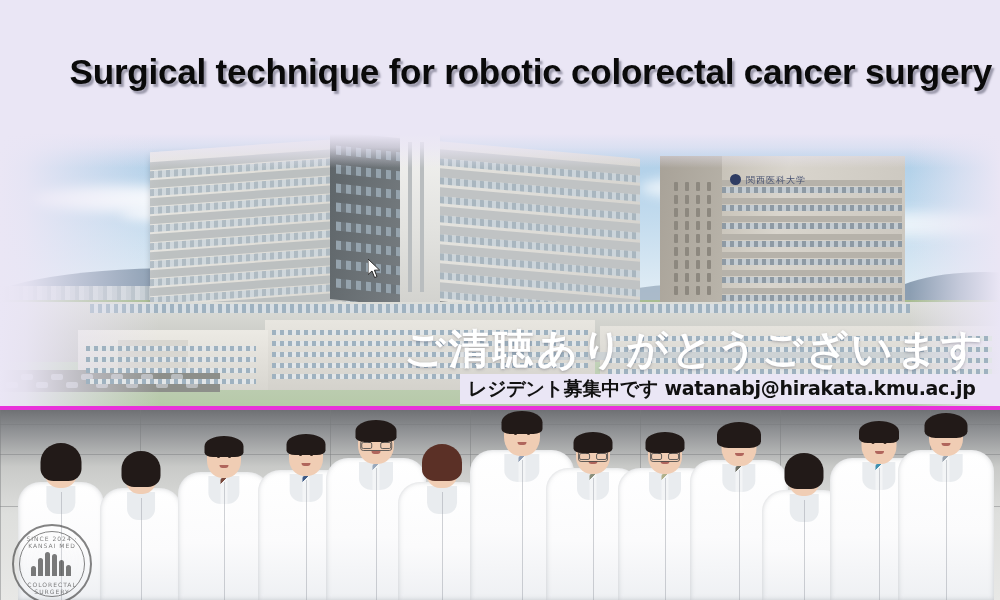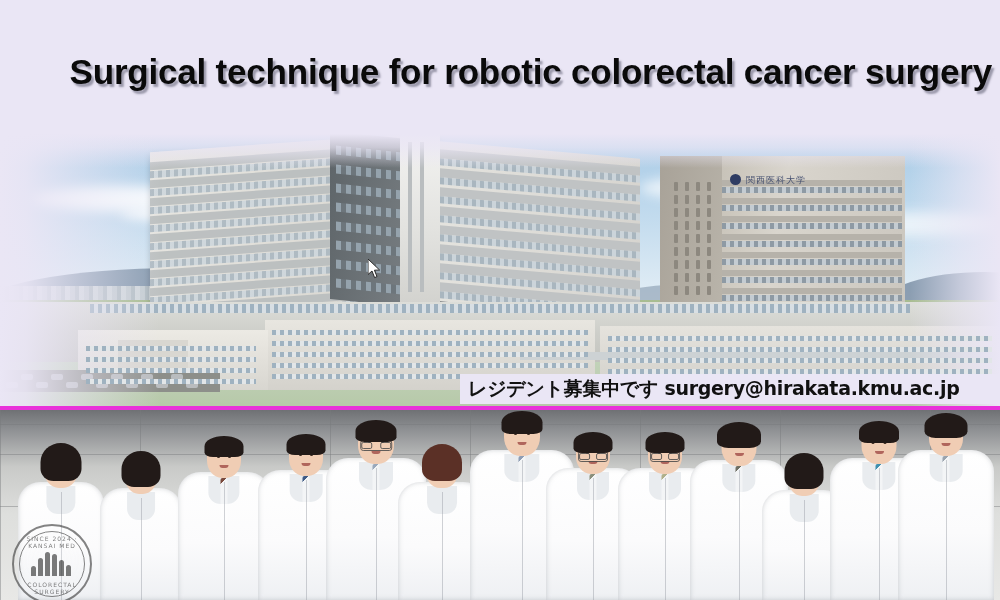--- a/index.html
+++ b/index.html
@@ -390,22 +390,23 @@
       <div class="lbwin" style="left: 272px; top: 218px; width: 316px;"></div>
       <div class="lbwin" style="left: 272px; top: 229px; width: 316px;"></div>
       <div class="lbwin" style="left: 272px; top: 240px; width: 316px;"></div>
       <div class="lbwin" style="left: 608px; top: 202px; width: 384px;"></div>
       <div class="lbwin" style="left: 608px; top: 213px; width: 384px;"></div>
       <div class="lbwin" style="left: 608px; top: 224px; width: 384px;"></div>
       <div class="lbwin" style="left: 608px; top: 235px; width: 384px;"></div>
       <div class="lbwin" style="left: 608px; top: 246px; width: 384px;"></div>
     </div>
 
+  <div class="thanks">ご清聴ありがとうございます</div>
   <div class="recruit-box">
-    <span class="recruit-text">レジデント募集中です surgery@hirakata.kmu.ac.jp</span>
+    <span class="recruit-text">レジデント募集中です watanabj@hirakata.kmu.ac.jp</span>
   </div>
 
   <div class="divider"></div>
 
   <div class="photo-group">
     <div class="stone-wall">
       <div class="stone-noise"></div>
     </div>
     <div id="seams">
         <div class="stone-seam sv" style="left: 0px;"></div>

